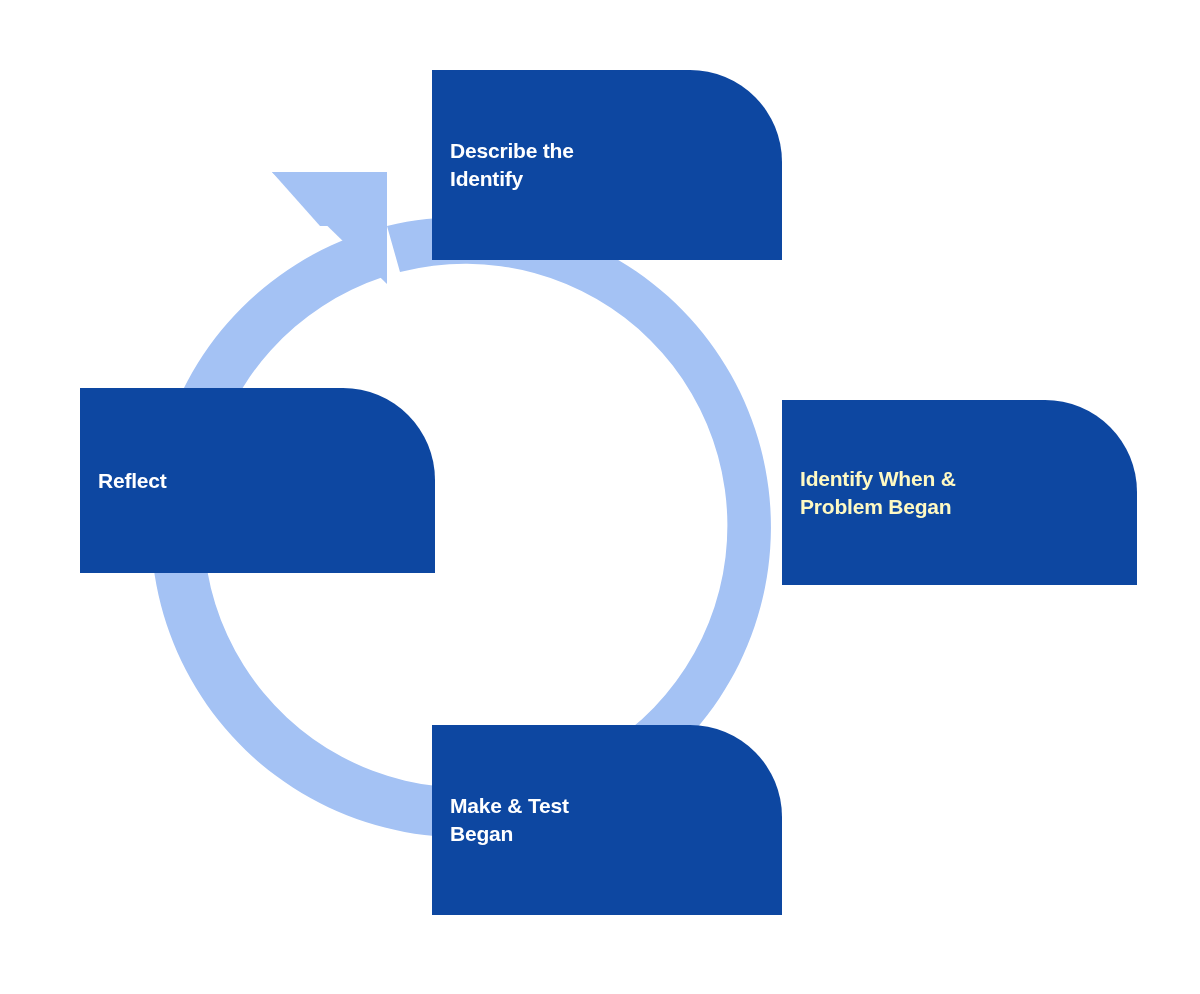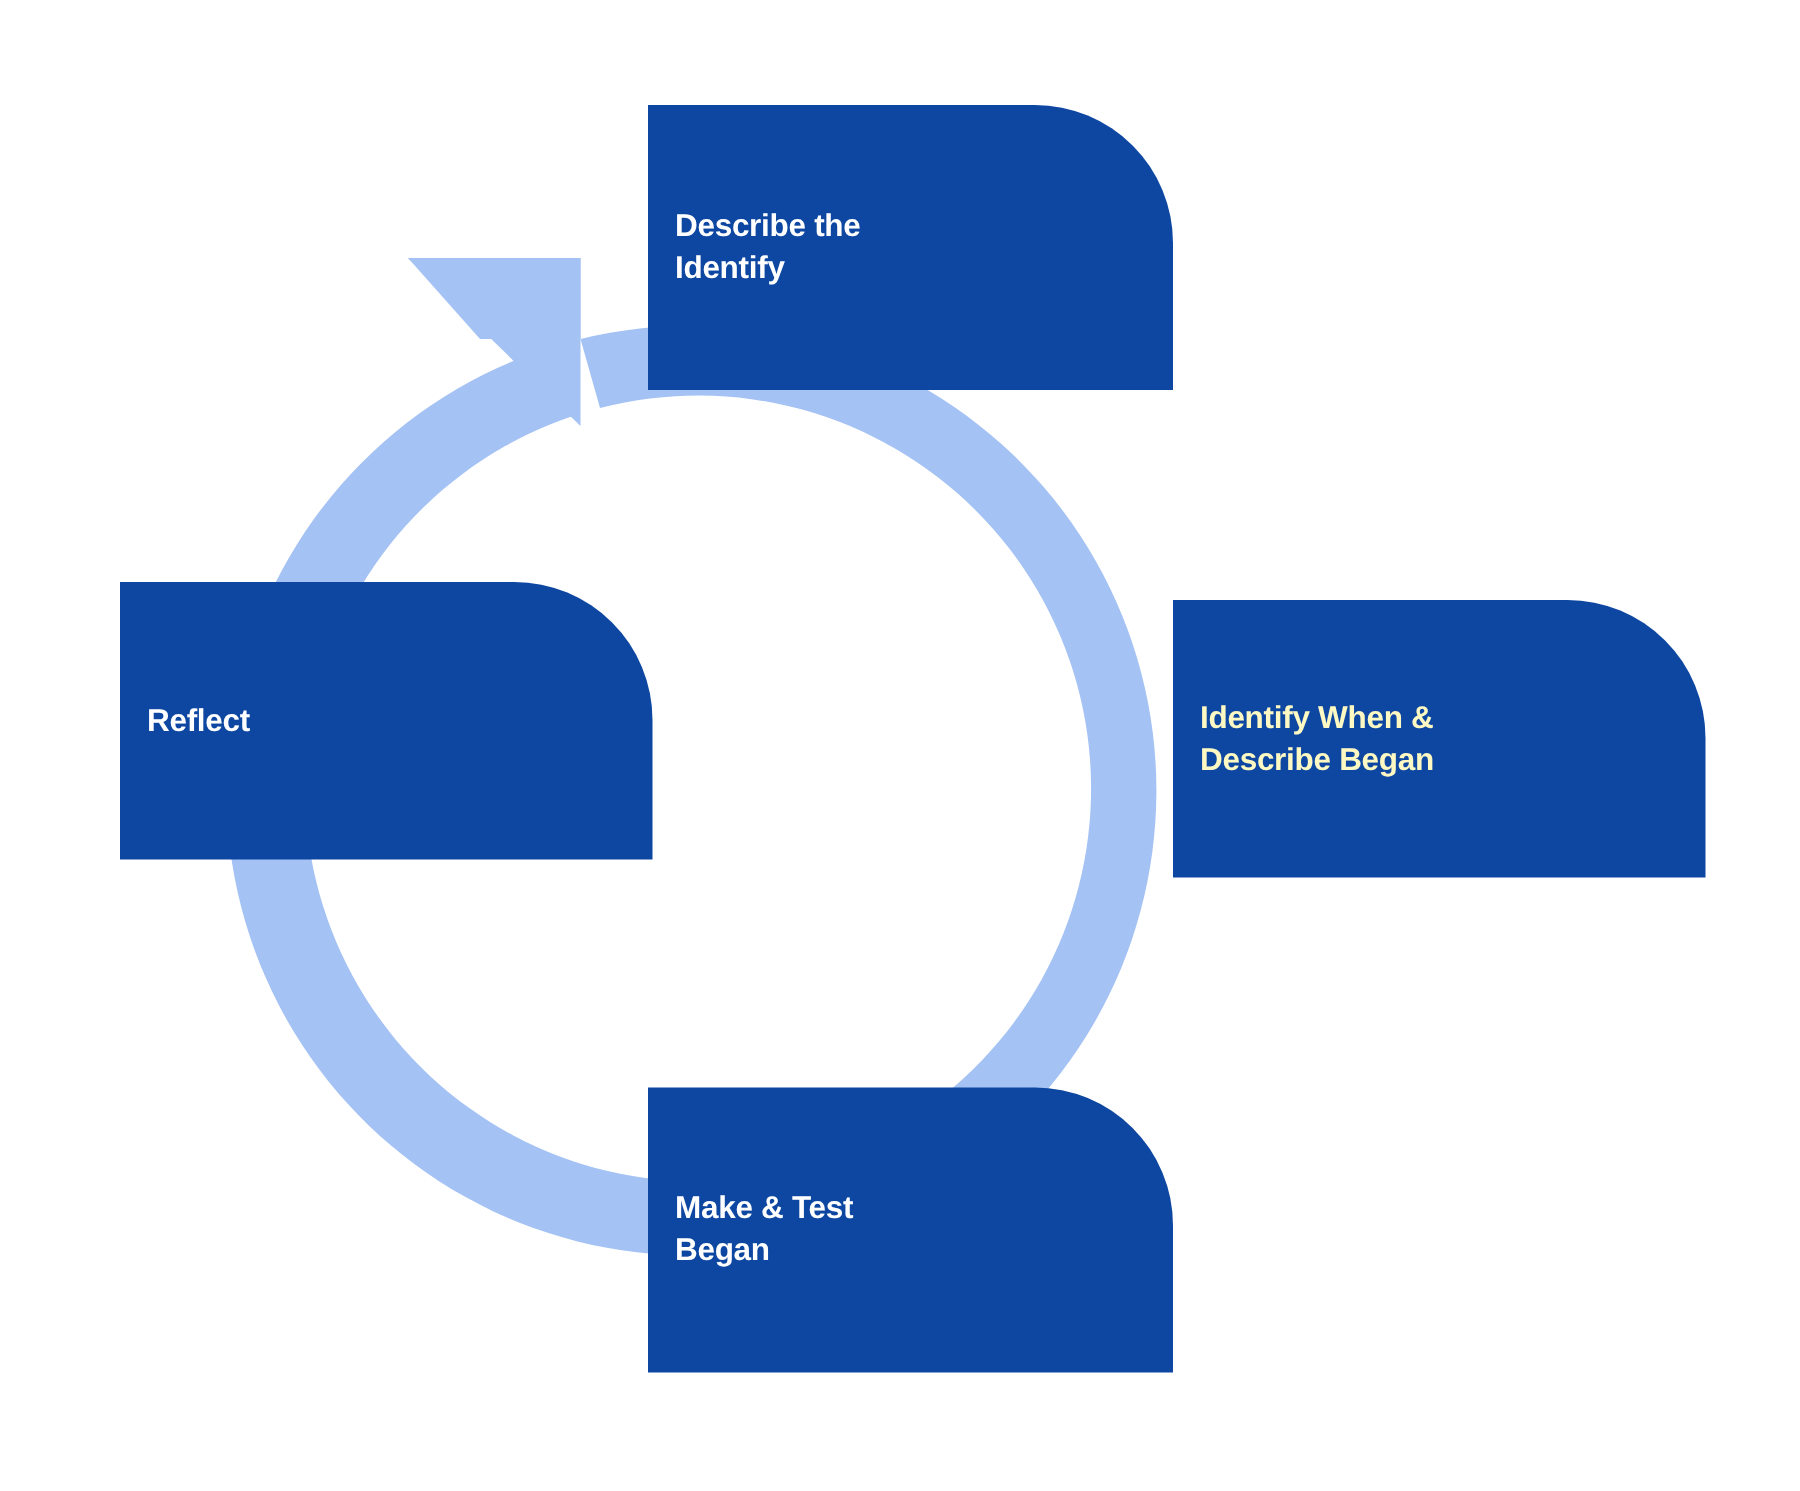--- a/index.html
+++ b/index.html
@@ -82,21 +82,21 @@
     <polygon points="272,172 387,172 387,226 320,226" fill="#A4C2F4"></polygon>
   </svg>
 
   <div class="step-box" id="box-describe" style="background: rgb(13, 71, 161); color: rgb(255, 255, 255);">
     <span class="line">Describe the</span>
     <span class="line">Identify</span>
   </div>
 
   <div class="step-box" id="box-identify" style="background: rgb(13, 71, 161); color: #fef9c3;">
     <span class="line">Identify When &amp;</span>
-    <span class="line">Describe Began</span>
+    <span class="line">Problem Began</span>
   </div>
 
   <div class="step-box" id="box-make-test" style="background: rgb(13, 71, 161); color: rgb(255, 255, 255);">
     <span class="line">Make &amp; Test</span>
     <span class="line">Began</span>
   </div>
 
   <div class="step-box" id="box-reflect" style="background: rgb(13, 71, 161); color: rgb(255, 255, 255);">
     <span class="line">Reflect</span>
   </div>

